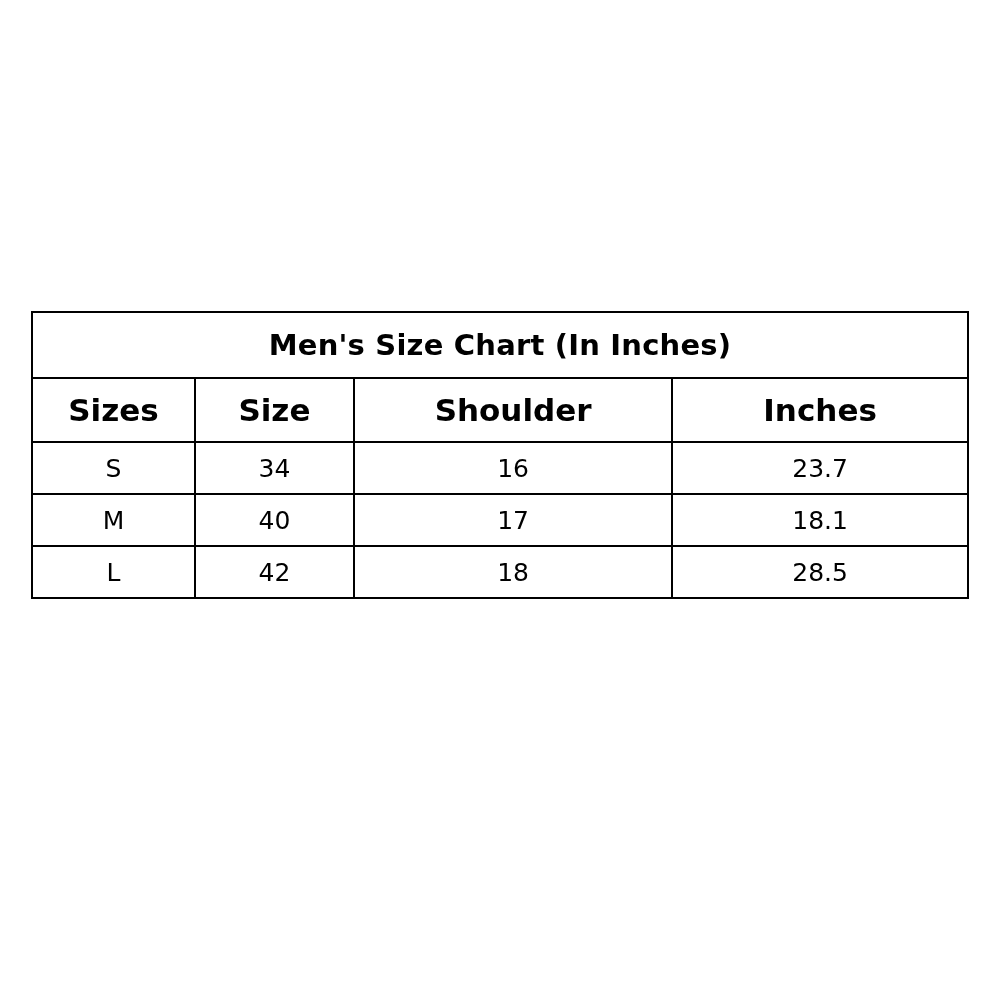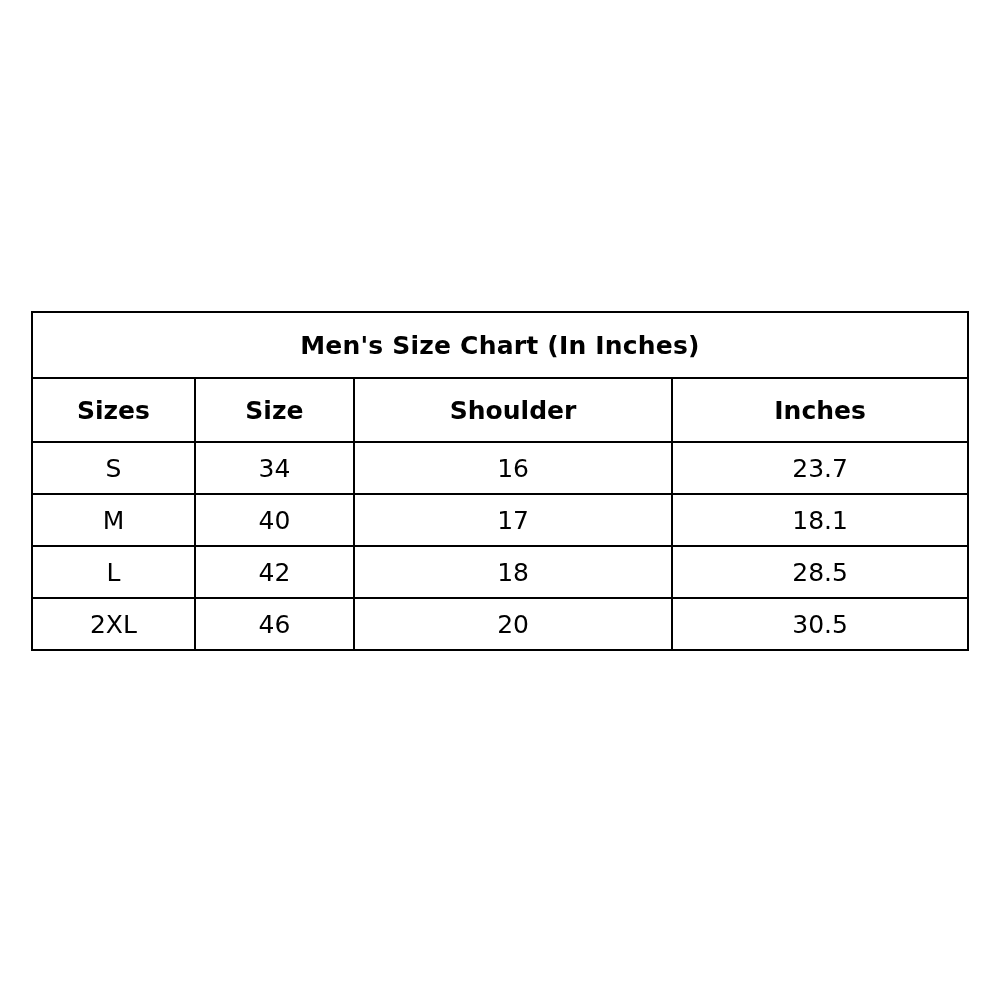--- a/index.html
+++ b/index.html
@@ -28,27 +28,27 @@
   }
   table.size-chart td,
   table.size-chart th {
     border: 2px solid #000000;
     text-align: center;
     vertical-align: middle;
     padding: 0;
   }
   .title-cell {
     height: 64px;
-    font-size: 25px;
+    font-size: 29px;
     font-weight: bold;
     letter-spacing: 0.2px;
   }
   .header-cell {
     height: 62px;
-    font-size: 25px;
+    font-size: 31px;
     font-weight: bold;
   }
   .body-cell {
     height: 50px;
     font-size: 25px;
     font-weight: normal;
   }
   col.c-sizes { width: 17.4%; }
   col.c-chest { width: 17.0%; }
   col.c-shoulder { width: 34.0%; }
@@ -86,21 +86,15 @@
         <td class="body-cell">40</td>
         <td class="body-cell">17</td>
         <td class="body-cell">18.1</td>
       </tr>
       <tr>
         <td class="body-cell">L</td>
         <td class="body-cell">42</td>
         <td class="body-cell">18</td>
         <td class="body-cell">28.5</td>
       </tr>
-      <tr>
-        <td class="body-cell">2XL</td>
-        <td class="body-cell">46</td>
-        <td class="body-cell">20</td>
-        <td class="body-cell">30.5</td>
-      </tr>
     </tbody>
   </table>
 </div>
 
 </body></html>

